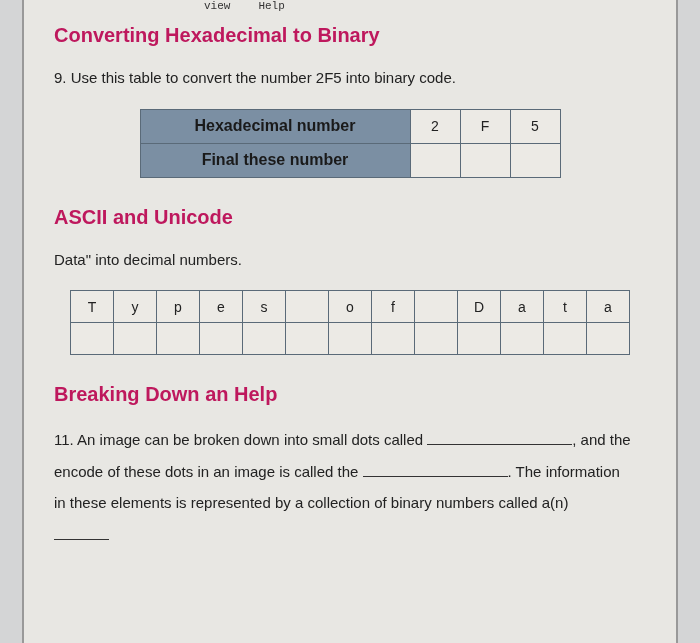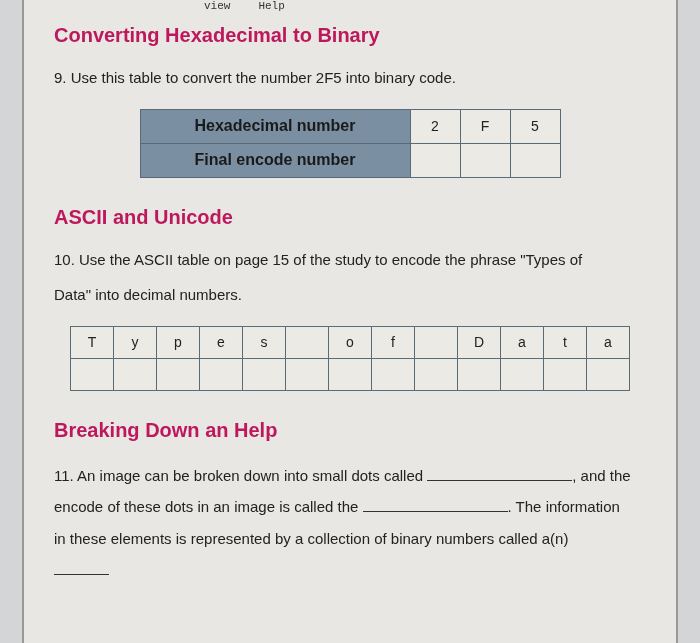--- a/index.html
+++ b/index.html
@@ -109,31 +109,30 @@
 
   <table class="hex-table">
     <tbody>
         <tr>
       <td class="label-cell">Hexadecimal number</td>
       <td class="val-cell">2</td>
       <td class="val-cell">F</td>
       <td class="val-cell">5</td>
     </tr>
     <tr>
-      <td class="label-cell">Final encode number</td>
+      <td class="label-cell">Final these number</td>
       <td class="val-cell"></td>
       <td class="val-cell"></td>
       <td class="val-cell"></td>
     </tr>
   </tbody>
     </table>
 
   <div class="section-title subsect">ASCII and Unicode</div>
 
-  <div class="q-text tight">10. Use the ASCII table on page 15 of the study to encode the phrase "Types of</div>
   <div class="q-text">Data" into decimal numbers.</div>
 
   <table class="ascii-table">
     <tbody>
         <tr>
       <td>T</td>
       <td>y</td>
       <td>p</td>
       <td>e</td>
       <td>s</td>

